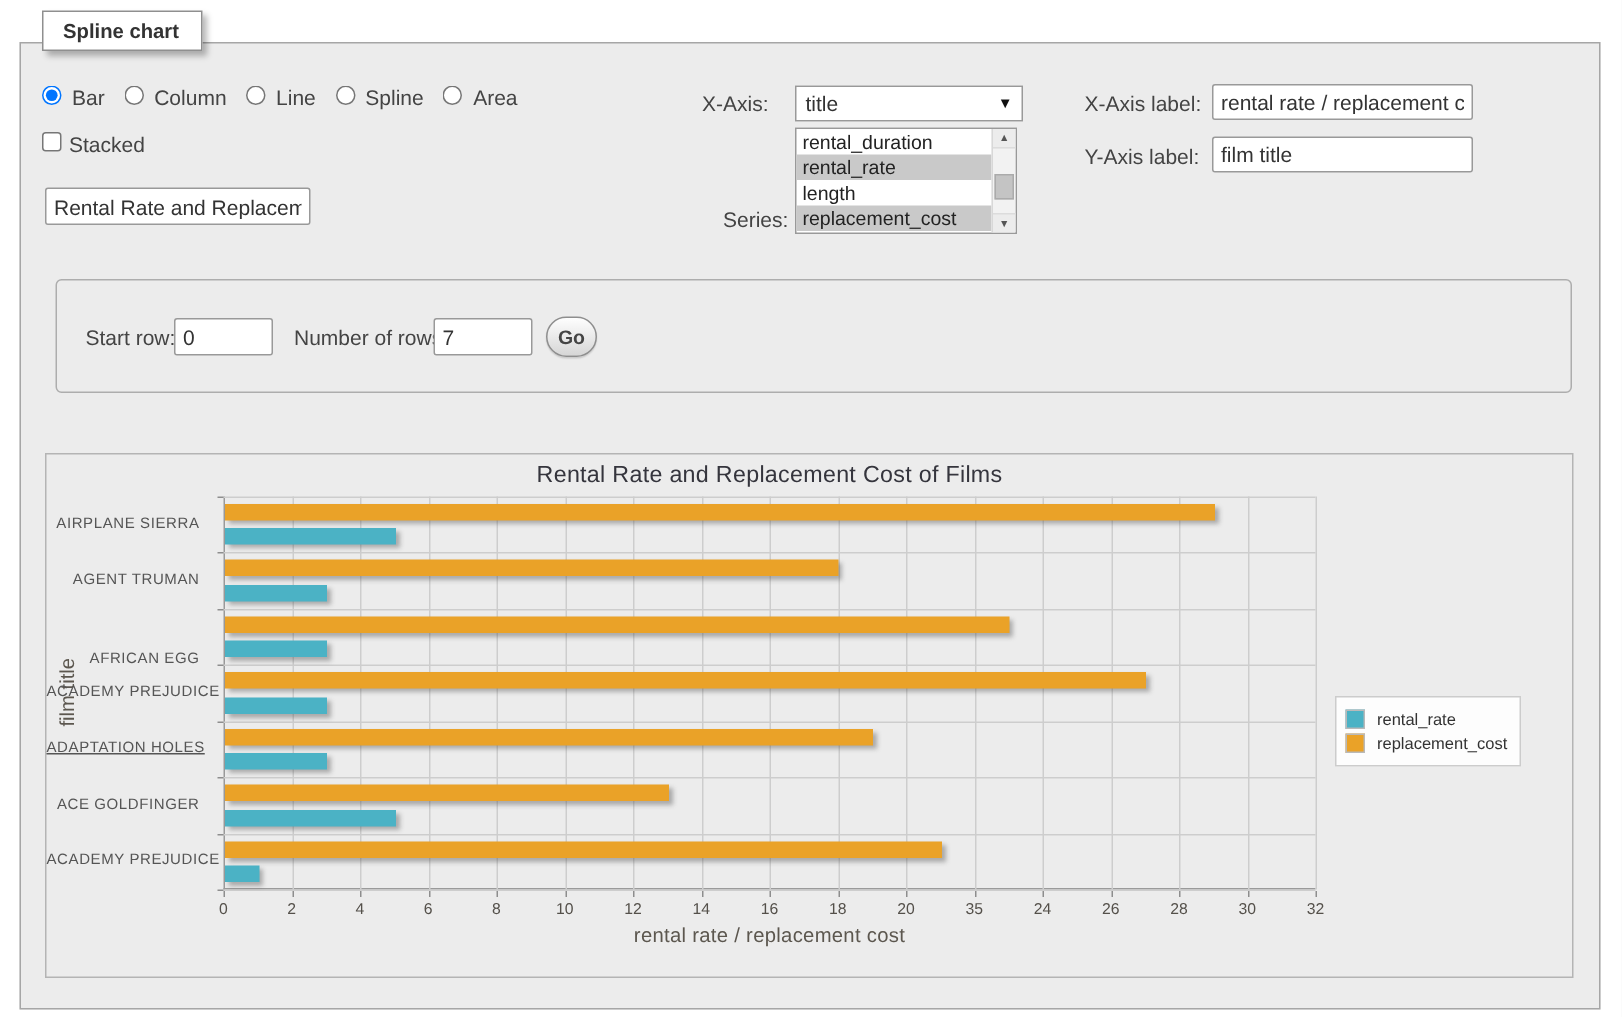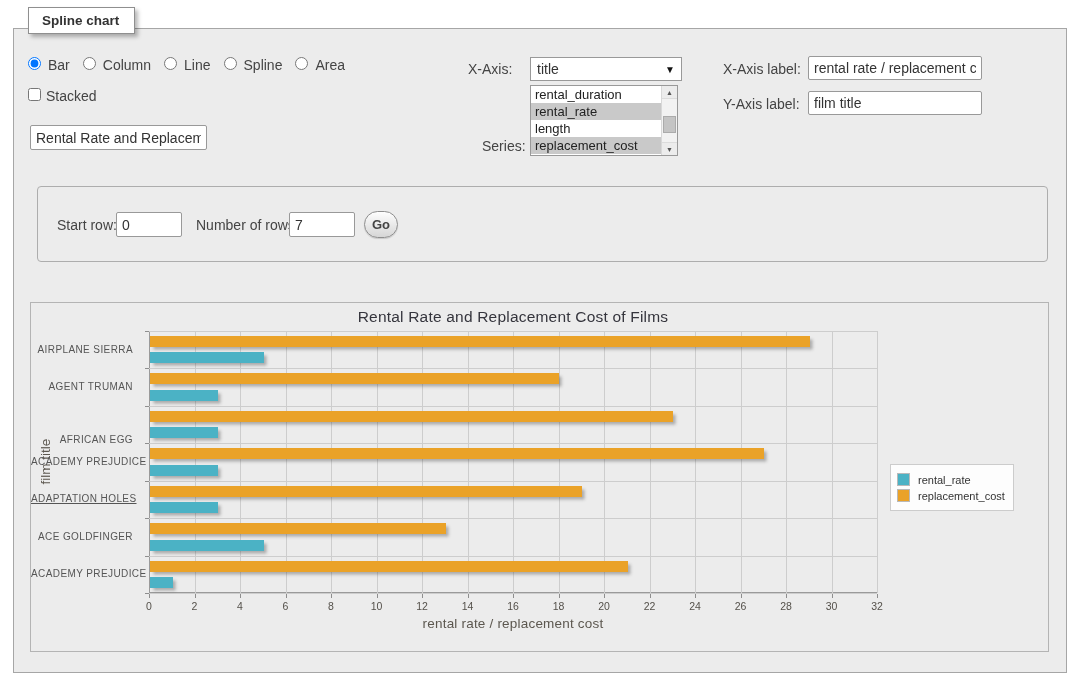--- a/index.html
+++ b/index.html
@@ -249,19 +249,19 @@
     <div class="xtick-label" style="left: 146.5px; top: 297px;">2</div>
     <div class="xtick-label" style="left: 192px; top: 297px;">4</div>
     <div class="xtick-label" style="left: 237.5px; top: 297px;">6</div>
     <div class="xtick-label" style="left: 283px; top: 297px;">8</div>
     <div class="xtick-label" style="left: 328.5px; top: 297px;">10</div>
     <div class="xtick-label" style="left: 374px; top: 297px;">12</div>
     <div class="xtick-label" style="left: 419.5px; top: 297px;">14</div>
     <div class="xtick-label" style="left: 465px; top: 297px;">16</div>
     <div class="xtick-label" style="left: 510.5px; top: 297px;">18</div>
     <div class="xtick-label" style="left: 556px; top: 297px;">20</div>
-    <div class="xtick-label" style="left: 601.5px; top: 297px;">22</div>
+    <div class="xtick-label" style="left: 601.5px; top: 297px;">35</div>
     <div class="xtick-label" style="left: 647px; top: 297px;">24</div>
     <div class="xtick-label" style="left: 692.5px; top: 297px;">26</div>
     <div class="xtick-label" style="left: 738px; top: 297px;">28</div>
     <div class="xtick-label" style="left: 783.5px; top: 297px;">30</div>
     <div class="xtick-label" style="left: 829px; top: 297px;">32</div>
   </div>
 
 </body></html>

